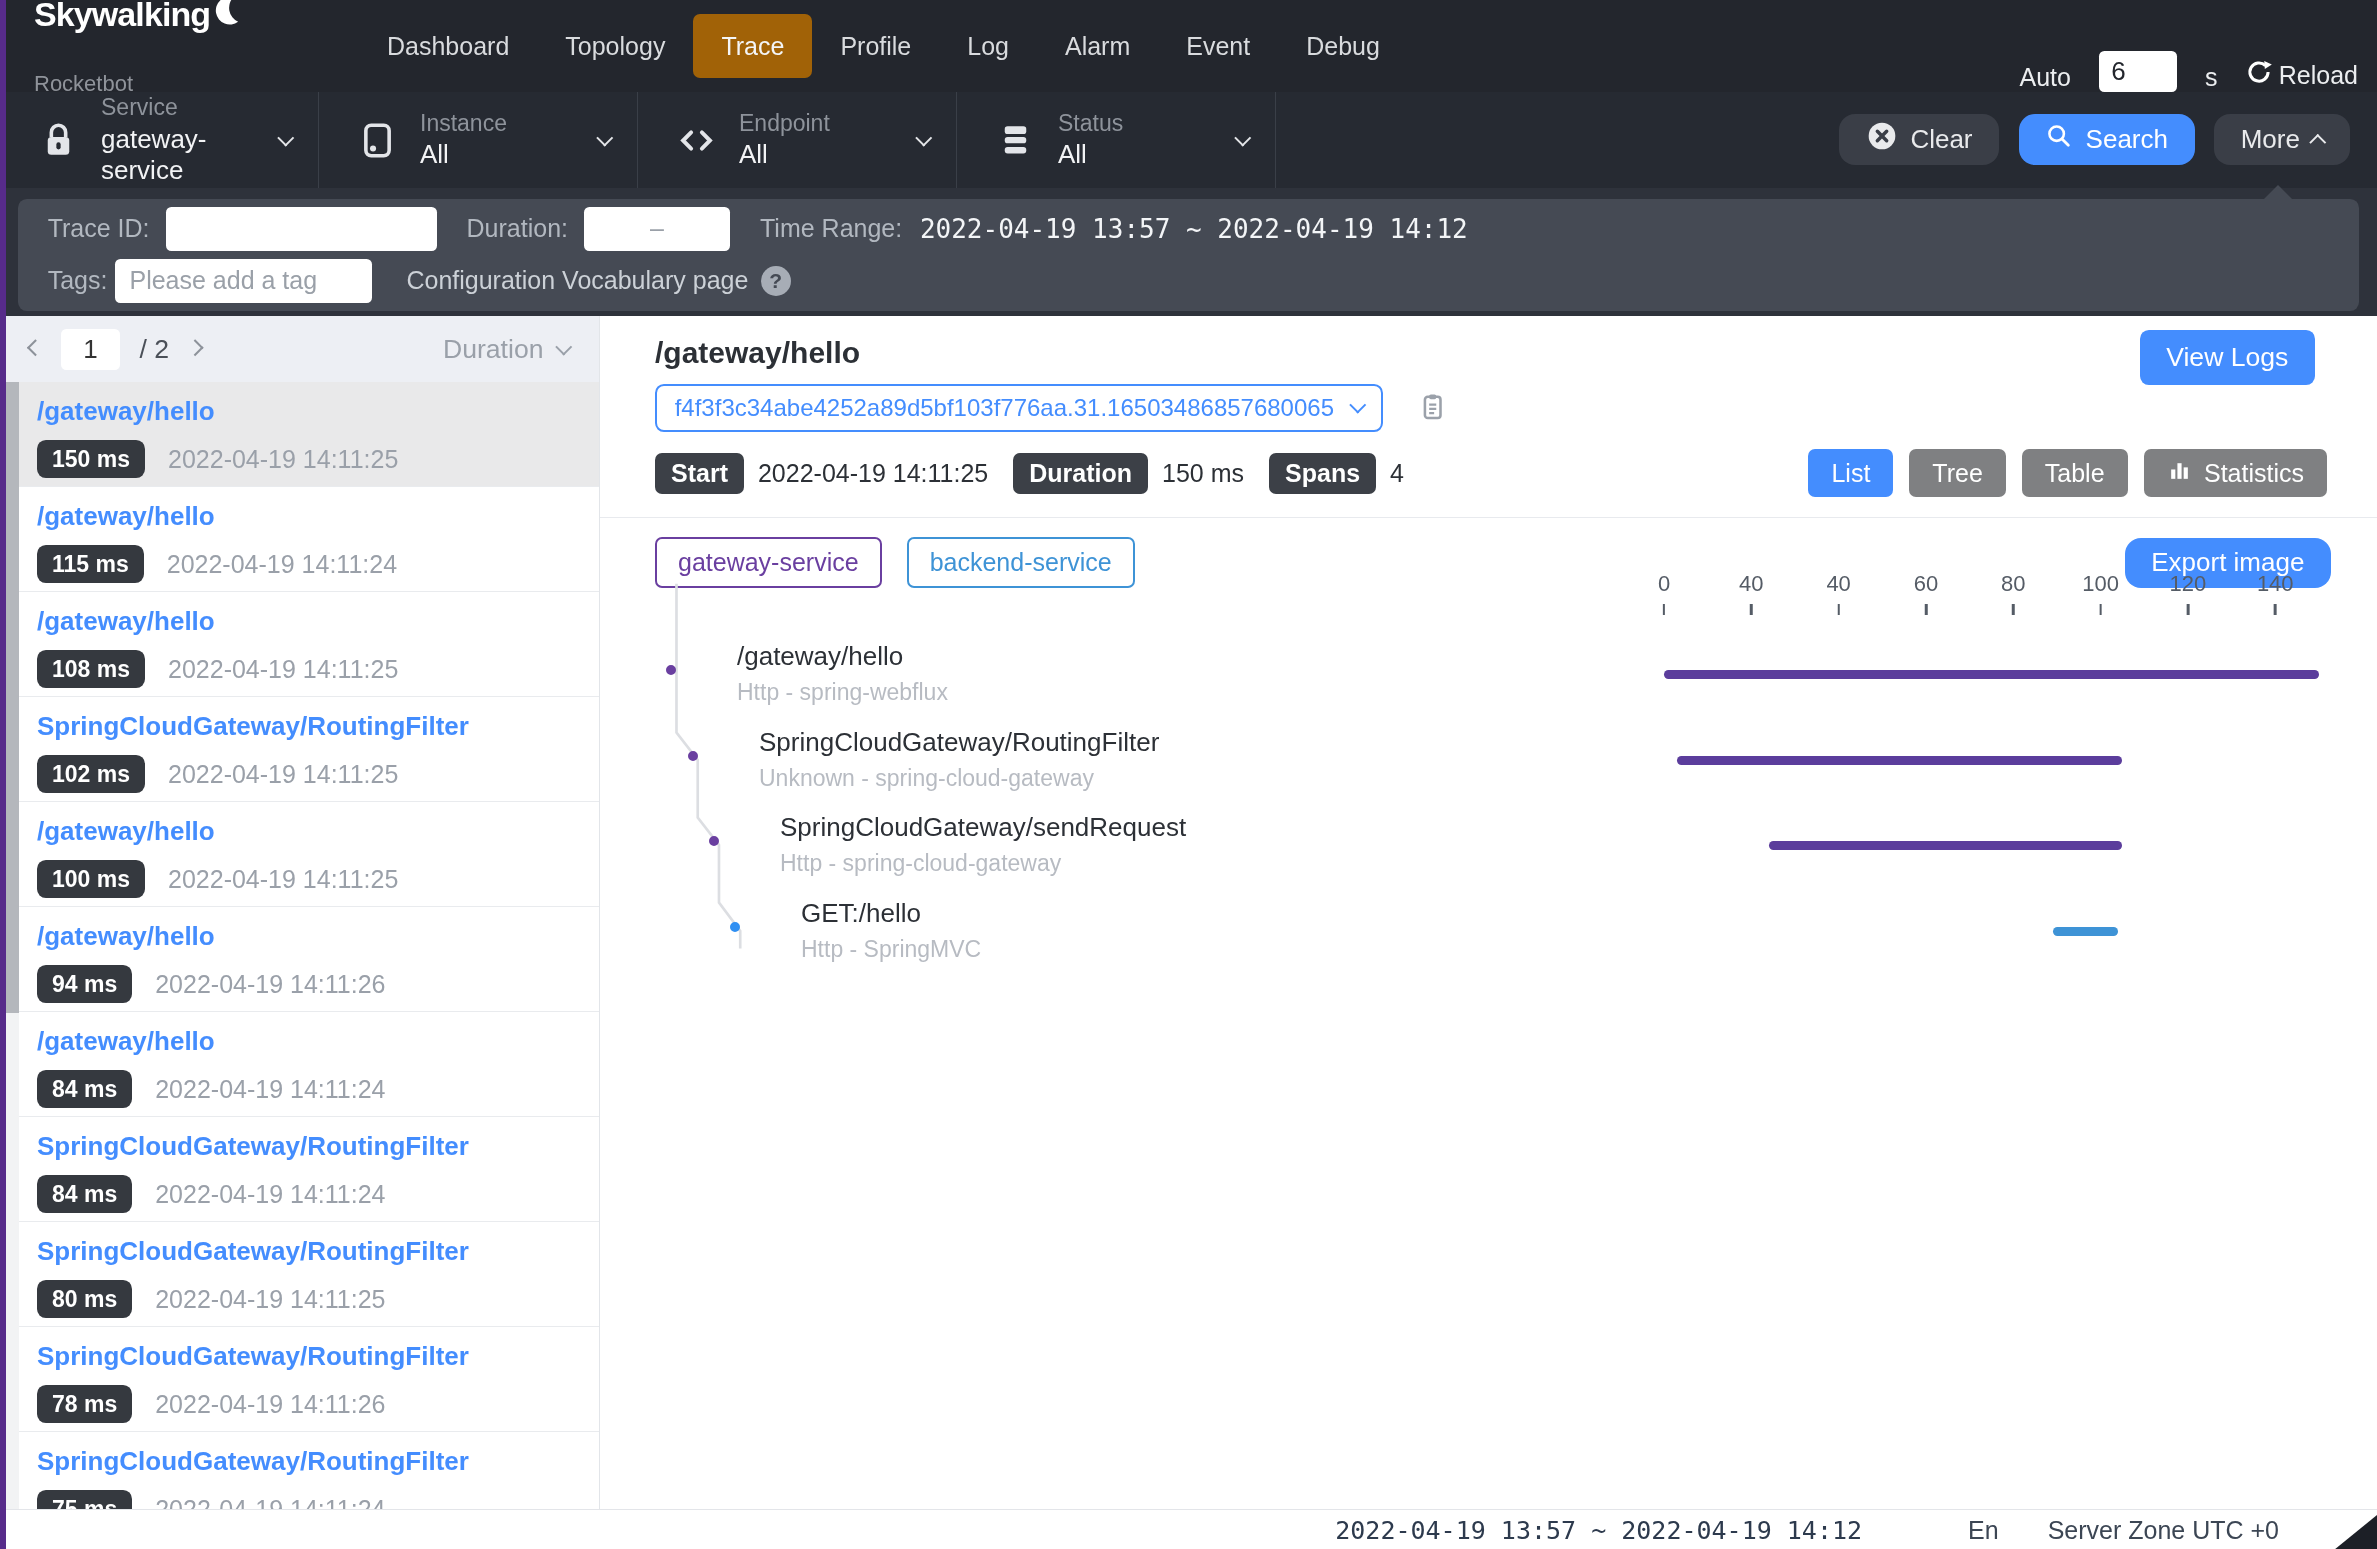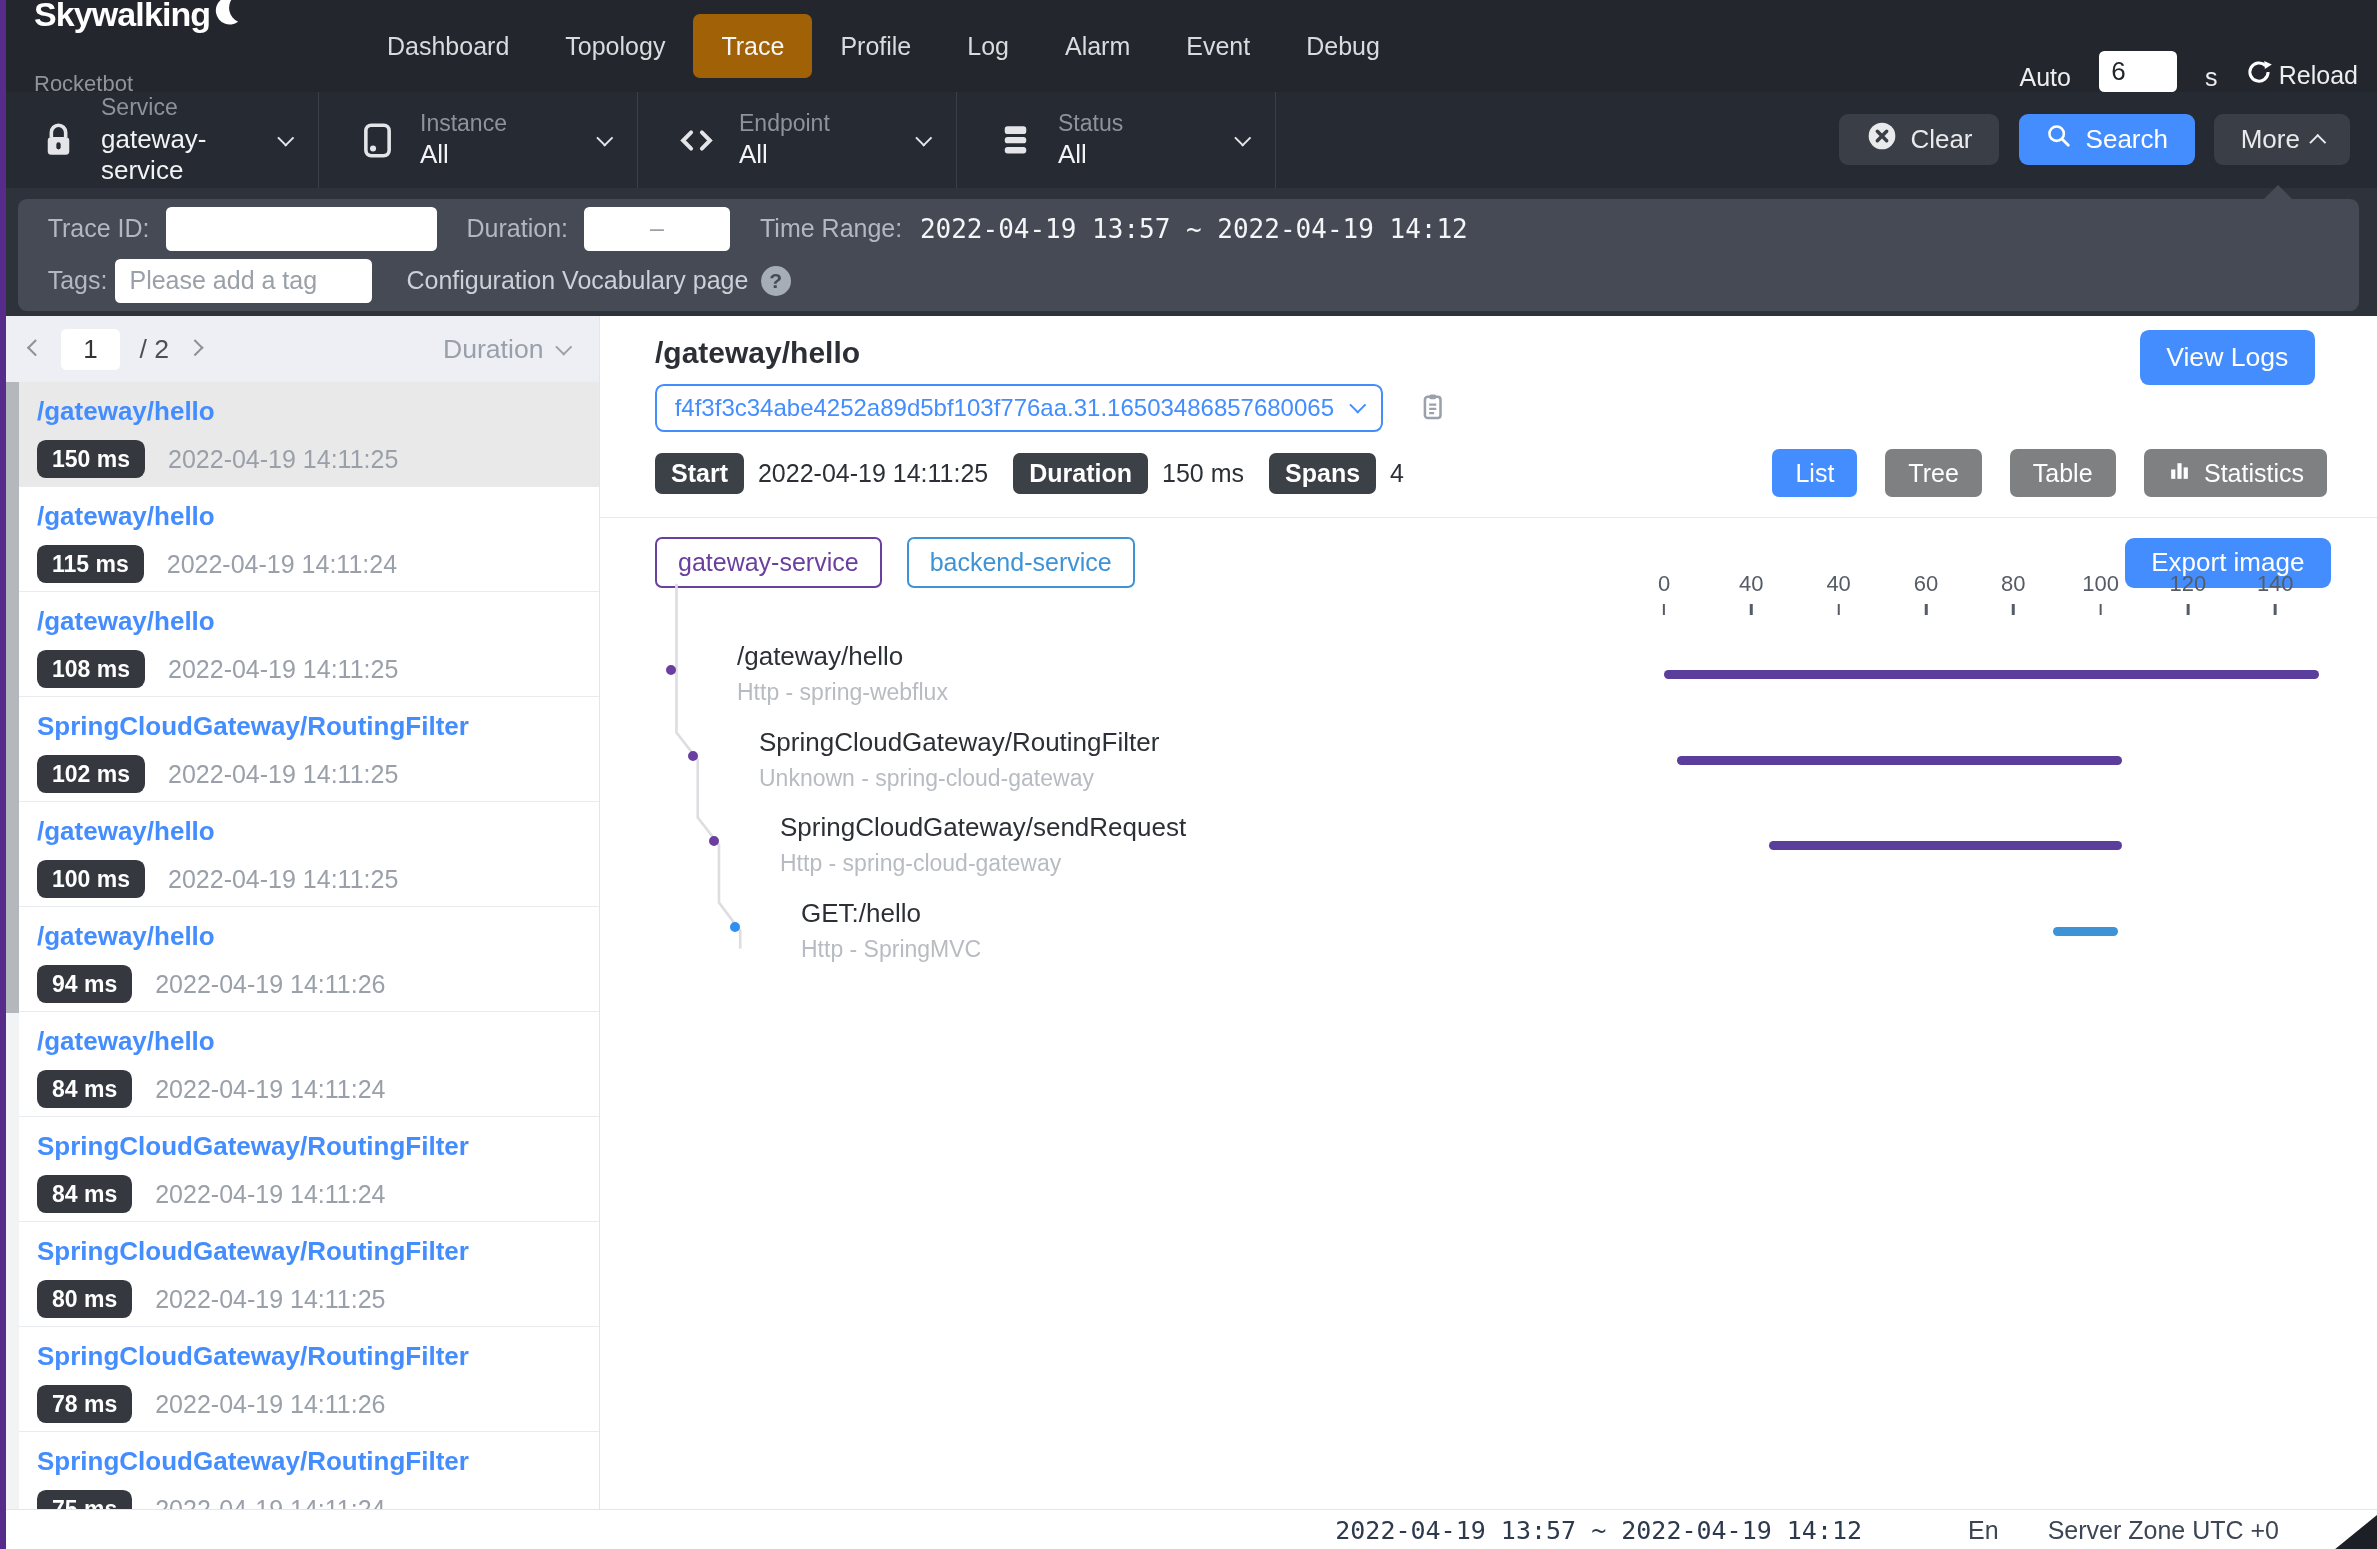--- a/index.html
+++ b/index.html
@@ -26,21 +26,21 @@
   .filterbar { height:96px; background:#262a32; display:flex; position:relative; }
   .fgroup { width:319px; display:flex; align-items:center; padding-left:37px; border-right:1.8px solid #3a3f48; cursor:pointer; }
   .ficon { width:43px; height:43px; margin-right:21px; flex:none; }
   .ftext { flex:1; display:flex; flex-direction:column; }
   .flabel { color:#8e939b; font-size:23px; }
   .fvalue { color:#f2f3f5; font-size:26px; margin-top:2.7px; }
   .chev { width:11.5px; height:11.5px; border-right:2.7px solid currentColor; border-bottom:2.7px solid currentColor; transform:rotate(45deg); display:inline-block; }
   .chev-up { transform:rotate(-135deg); }
   .fchev { color:#e4e6e9; margin:0 26.6px 5.3px 8.9px; }
   .fbuttons { position:absolute; right:26.6px; top:22px; display:flex; gap:19.5px; }
-  .btn { height:51px; border:none; border-radius:9px; display:inline-flex; align-items:center; justify-content:center; gap:12.4px; font-size:26px; padding:0 26.6px; cursor:pointer; font-family:inherit; }
+  .btn { height:51px; border:none; border-radius:16px; display:inline-flex; align-items:center; justify-content:center; gap:12.4px; font-size:26px; padding:0 26.6px; cursor:pointer; font-family:inherit; }
   .btn-dark { background:#3a3e47; color:#e9eaec; }
   .btn-blue { background:#448dfe; color:#fff; }
 
   
   .more-zone { height:128px; background:#2e323b; position:relative; }
   .more-panel { position:absolute; left:17.7px; right:17.7px; top:10.6px; height:112px; background:#454a54; border-radius:8.9px; padding:0 30px; display:flex; flex-direction:column; justify-content:space-evenly; }
   .notch { position:absolute; top:-13.3px; right:66px; width:0; height:0; border-left:15px solid transparent; border-right:15px solid transparent; border-bottom:15px solid #454a54; }
   .mrow { display:flex; align-items:center; font-size:25px; color:#b2b8c0; }
   .m-input { background:#fff; border:none; border-radius:5.3px; height:44px; font-size:25px; padding:0 14px; color:#333; font-family:inherit; }
   .m-input::placeholder { color:#9aa0a8; }
@@ -73,21 +73,21 @@
 
   
   main { flex:1; position:relative; overflow:hidden; }
   .d-title { margin:19.5px 0 0 55px; font-size:30px; font-weight:bold; color:#2c3036; }
   .viewlogs { position:absolute; top:14px; right:62px; height:55px; border-radius:8.9px; font-size:26.6px; }
   .select-row { margin:14px 0 0 55px; display:flex; align-items:center; gap:32px; }
   .trace-select { border:2.7px solid #448dfe; color:#448dfe; border-radius:8.9px; height:48px; display:inline-flex; align-items:center; padding:0 17.7px; font-size:24px; gap:17.7px; cursor:pointer; }
   .meta-row { margin:17.7px 50px 0 55px; display:flex; align-items:center; }
   .mbadge { background:#3c4047; color:#fff; padding:6.2px 16px; border-radius:7px; font-size:25px; font-weight:600; }
   .mval { color:#2c3036; font-size:25px; margin:0 25px 0 14px; }
-  .modes { margin-left:auto; display:flex; gap:28px; }
+  .modes { margin-left:auto; display:flex; gap:16px; }
   .mode { height:48px; border:none; border-radius:7px; padding:0 23px; font-size:25px; color:#fff; background:#7f8082; display:inline-flex; align-items:center; gap:12.4px; cursor:pointer; font-family:inherit; }
   .mode.active { background:#448dfe; }
   .d-sep { margin-top:19.5px; border-top:1.8px solid #e8eaee; }
   .tags-row { margin:19.5px 46px 0 55px; display:flex; align-items:center; }
   .pill { border:2.7px solid; border-radius:7px; padding:8.9px 21px; font-size:25px; margin-right:25px; background:#fff; }
   .export-btn { margin-left:auto; height:50px; font-size:26px; }
 
   
   .chart { position:absolute; left:0; right:0; top:243px; bottom:41px; }
   .plot { position:absolute; left:1064px; top:0; width:668px; height:100%; }

